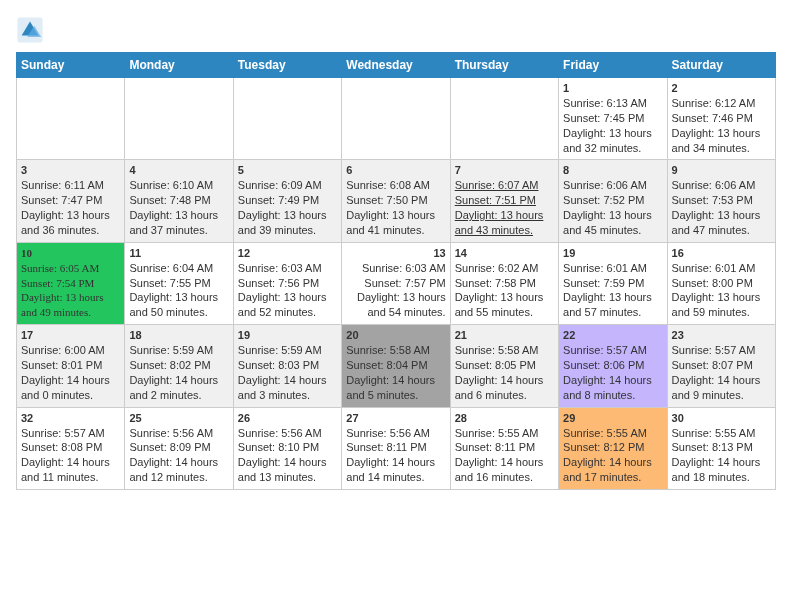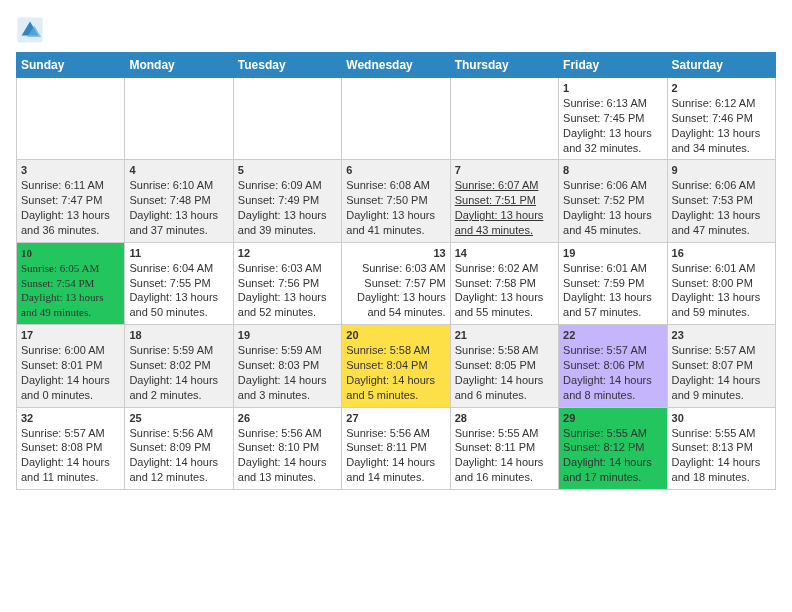--- a/index.html
+++ b/index.html
@@ -264,21 +264,21 @@
 Daylight: 14 hours
 and 2 minutes.</div>
         </td>
         <td style="background: rgb(240, 240, 240);">
           <span class="day-num">19</span>
           <div class="day-info" style="white-space: pre-line;">Sunrise: 5:59 AM
 Sunset: 8:03 PM
 Daylight: 14 hours
 and 3 minutes.</div>
         </td>
-        <td style="background: #fde047;">
+        <td style="background: #a3a3a3;">
           <span class="day-num">20</span>
           <div class="day-info" style="white-space: pre-line;">Sunrise: 5:58 AM
 Sunset: 8:04 PM
 Daylight: 14 hours
 and 5 minutes.</div>
         </td>
         <td style="background: rgb(240, 240, 240);">
           <span class="day-num">21</span>
           <div class="day-info" style="white-space: pre-line;">Sunrise: 5:58 AM
 Sunset: 8:05 PM
@@ -329,21 +329,21 @@
 Daylight: 14 hours
 and 14 minutes.</div>
         </td>
         <td style="background: rgb(255, 255, 255);">
           <span class="day-num">28</span>
           <div class="day-info" style="white-space: pre-line;">Sunrise: 5:55 AM
 Sunset: 8:11 PM
 Daylight: 14 hours
 and 16 minutes.</div>
         </td>
-        <td style="background: #22c55e;">
+        <td style="background: #fdba74;">
           <span class="day-num">29</span>
           <div class="day-info" style="white-space: pre-line;">Sunrise: 5:55 AM
 Sunset: 8:12 PM
 Daylight: 14 hours
 and 17 minutes.</div>
         </td>
         <td style="background: rgb(255, 255, 255);">
           <span class="day-num">30</span>
           <div class="day-info" style="white-space: pre-line;">Sunrise: 5:55 AM
 Sunset: 8:13 PM

